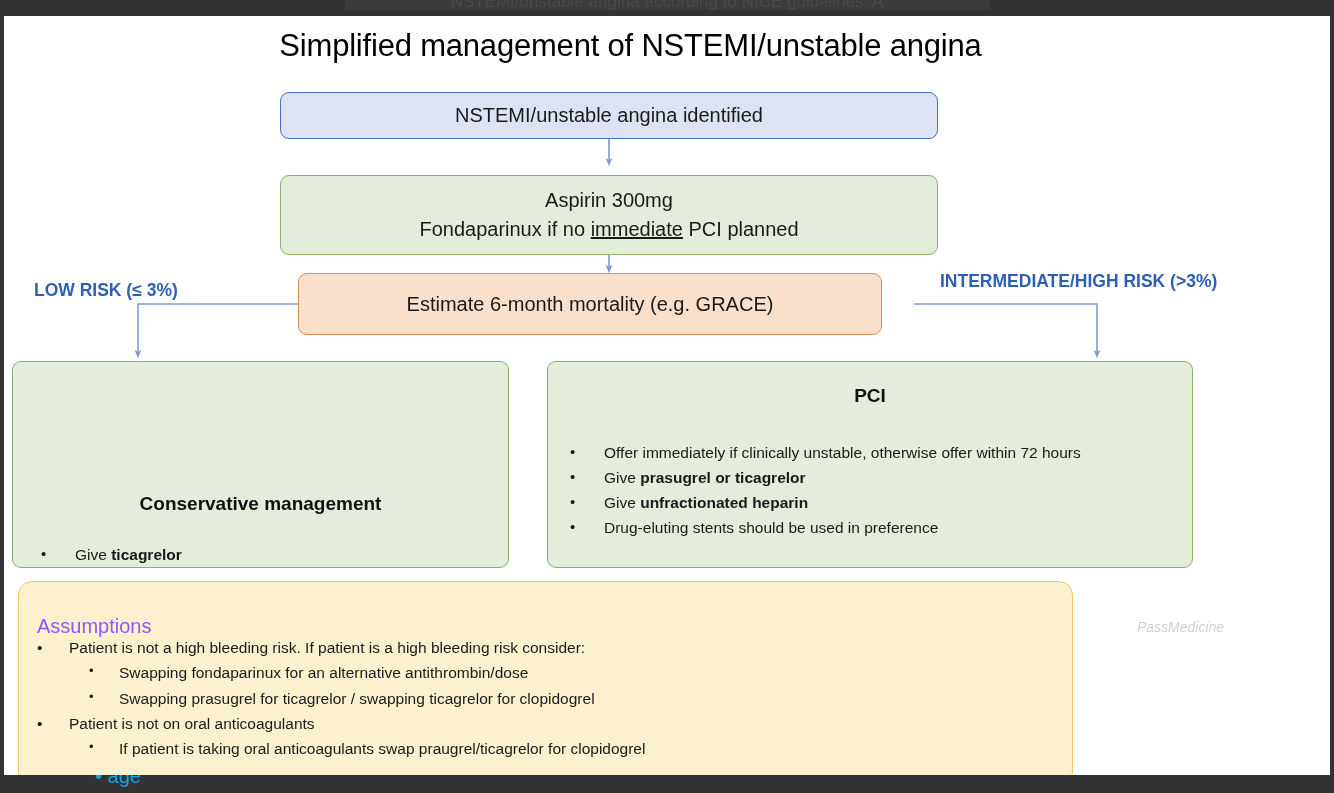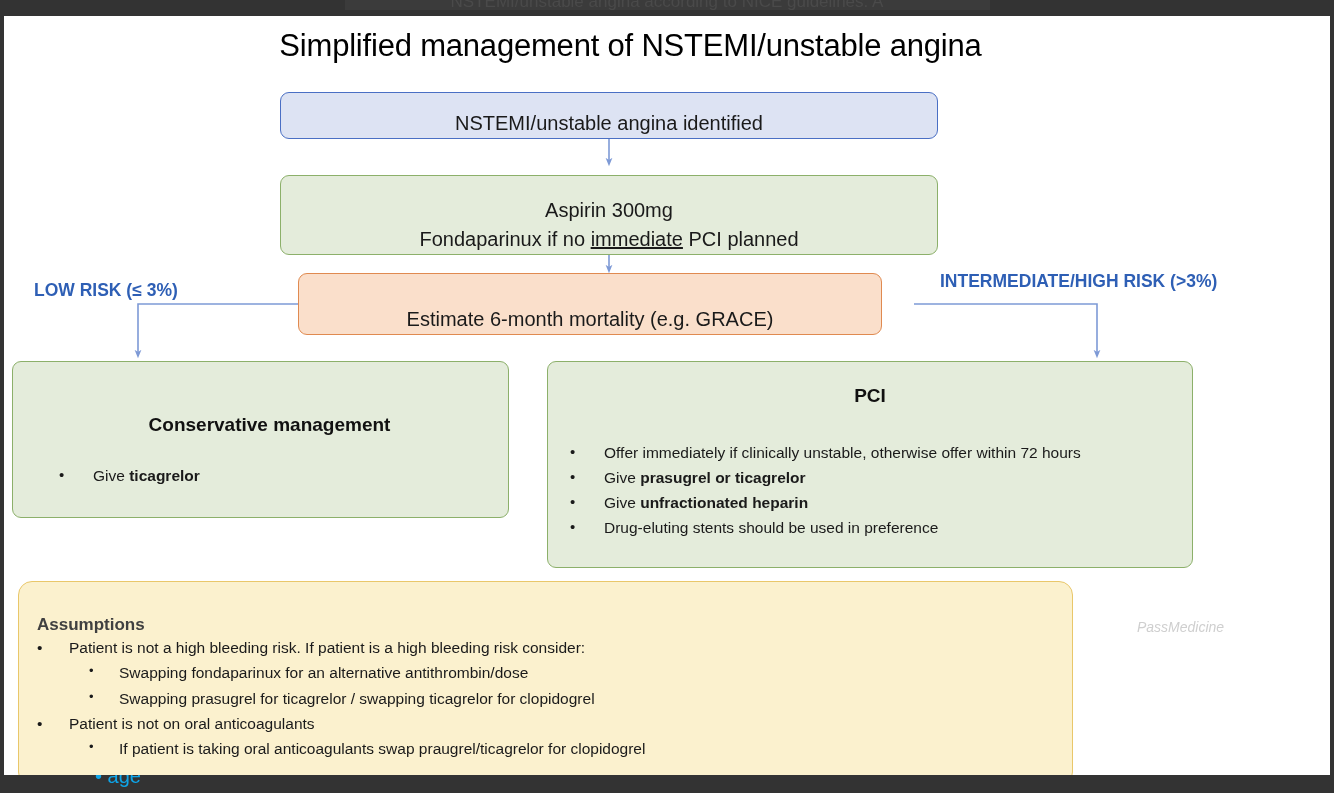--- a/index.html
+++ b/index.html
@@ -95,21 +95,21 @@
   }
 
   
   .box {
     position: absolute;
     box-sizing: border-box;
     border-radius: 9px;
     display: flex;
     flex-direction: column;
     align-items: center;
-    justify-content: flex-end;
+    justify-content: center;
   }
   .box-text {
     font-size: 20px;
     color: #1a1a1a;
     text-align: center;
     line-height: 1.45;
   }
   .box-text u { text-decoration: underline; }
 
   
@@ -133,26 +133,25 @@
   .box-grace {
     left: 294px; top: 257px;
     width: 584px; height: 62px;
     background: #fadfcb;
     border: 1.4px solid #e08a50;
   }
 
   
   .box-conservative {
     left: 8px; top: 345px;
-    width: 497px; height: 157px;
+    width: 497px; height: 207px;
     background: #e4ecdb;
     border: 1.4px solid #8cb06a;
-    justify-content: center;
+    justify-content: flex-end;
     align-items: stretch;
-    padding-left: 18px;
   }
   .box-pci {
     left: 543px; top: 345px;
     width: 646px; height: 207px;
     background: #e4ecdb;
     border: 1.4px solid #8cb06a;
     justify-content: flex-start;
     align-items: stretch;
   }
   .panel-heading {
@@ -193,23 +192,23 @@
     left: 14px; top: 565px;
     width: 1055px; height: 205px;
     background: #fbf1ce;
     border: 1.6px solid #e8c濾;
     border: 1.6px solid #e9c76a;
     border-radius: 14px;
   }
   .assump-title {
     position: absolute;
     left: 18px; top: 33px;
-    font-size: 17px;
-    font-weight: bold;
-    color: #404040;
+    font-size: 20px;
+    font-weight: normal;
+    color: #8b5cf6;
   }
   .assump-list {
     position: absolute;
     left: 18px; top: 53px;
     right: 10px;
     margin: 0; padding: 0;
     list-style: none;
   }
   .assump-row {
     display: flex;

